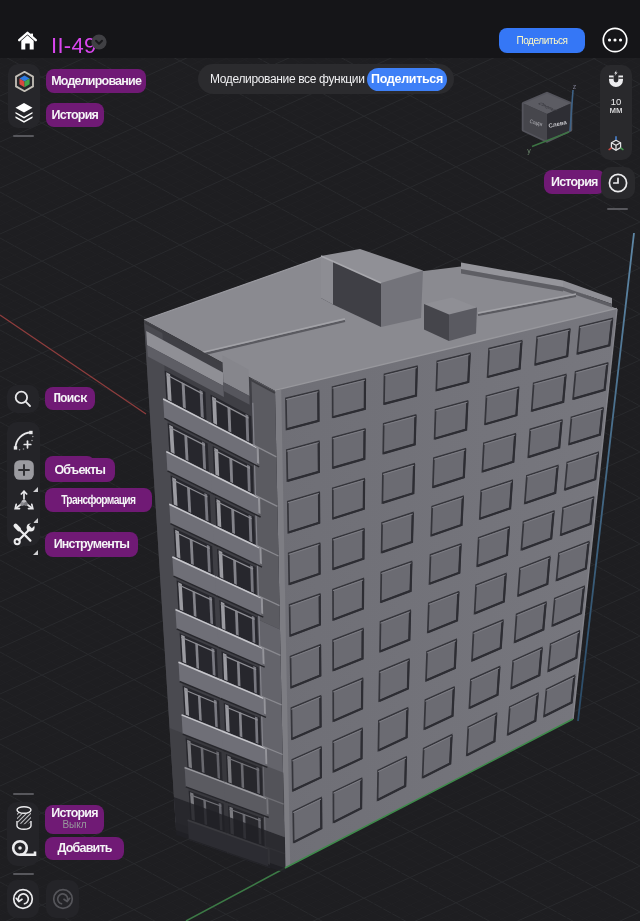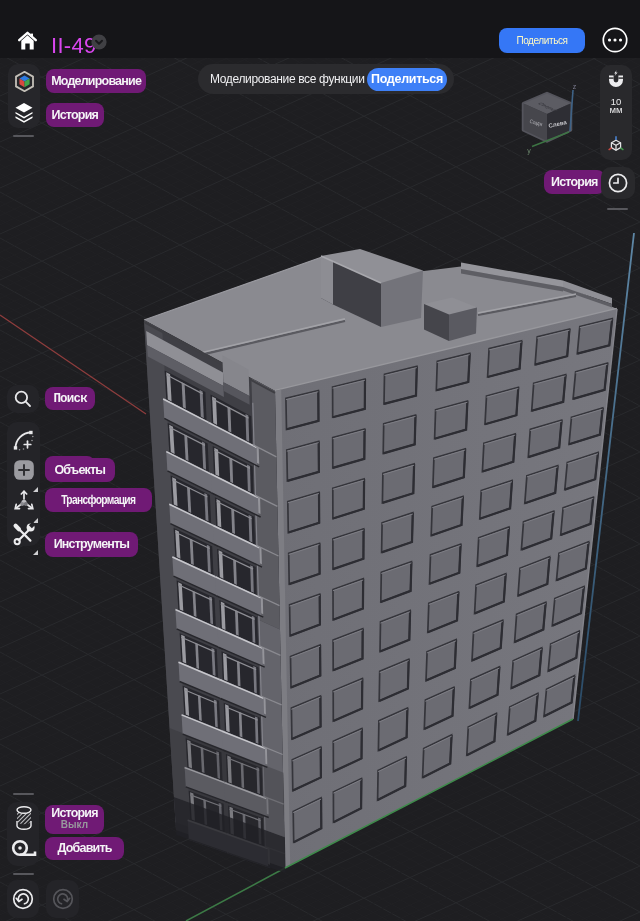--- a/index.html
+++ b/index.html
@@ -858,21 +858,21 @@
         <ellipse cx="12" cy="4" rx="7" ry="3.2" fill="#26262a" stroke="#ececee" stroke-width="1.4"></ellipse>
         <path d="M5 15 v5 a7 3.2 0 0 0 14 0 v-5" fill="none" stroke="#ececee" stroke-width="1.4"></path>
       </svg></div>
 <div class="abs" style="left:10.5px;top:838px;"><svg width="26" height="22" viewBox="0 0 26 22">
         <circle cx="9" cy="10" r="6.8" fill="none" stroke="#ececee" stroke-width="2.6"></circle>
         <circle cx="9" cy="10" r="1.8" fill="#ececee"></circle>
         <path d="M9 16.8 H24 v-3.4" fill="none" stroke="#ececee" stroke-width="2.6"></path>
       </svg></div>
 <div class="pill" style="left:44.7px;top:804.5px;width:59.6px;height:29.8px;flex-direction:column;line-height:12px;">
       <span>История</span>
-      <span style="font-size:10px;font-weight:bold;color:#98989d;letter-spacing:0;">Выкл</span>
+      <span style="font-size:10px;font-weight:normal;color:#98989d;letter-spacing:0;">Выкл</span>
     </div>
 <div class="pill" style="left:44.7px;top:837.2px;width:79.8px;height:22.6px;">Добавить</div>
 <div class="div" style="left:12.8px;top:873.1px;"></div>
 <div class="btn" style="left:7.4px;top:879.7px;width:32px;height:38.6px;background:#242428;"></div>
 <div class="abs" style="left:11.4px;top:887px;"><svg width="24" height="24" viewBox="0 0 24 24">
         <circle cx="12" cy="12" r="9.3" fill="none" stroke="#ececee" stroke-width="1.7"></circle>
         <path d="M7.6 13.6 A5 5 0 1 1 12.8 16.9" fill="none" stroke="#ececee" stroke-width="1.7"></path>
         <path d="M5.3 11.3 L7.8 14.6 L11 12.3" fill="none" stroke="#ececee" stroke-width="1.7" stroke-linejoin="round" stroke-linecap="round"></path>
       </svg></div>
 <div class="btn" style="left:45.7px;top:879.7px;width:33.6px;height:38.6px;background:#242428;"></div>

